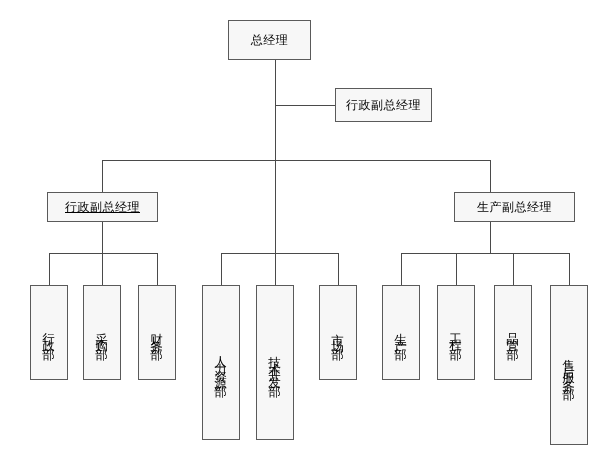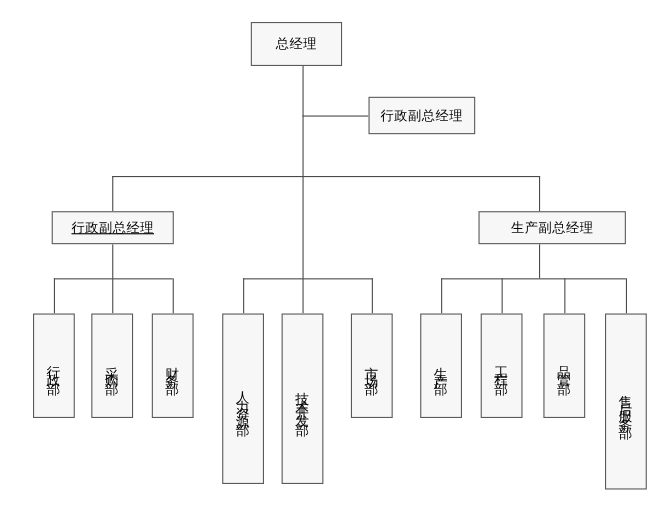--- a/index.html
+++ b/index.html
@@ -84,21 +84,21 @@
   </div>
 
   <div class="node h" style="left:335px; top:88px; width:97px; height:34px;">
     <span>行政副总经理</span>
   </div>
 
   <div class="node h" style="left:47px; top:192px; width:111px; height:30px;text-decoration:underline;">
     <span>行政副总经理</span>
   </div>
 
-  <div class="node h" style="left:435px; top:192px; width:134px; height:30px;">
+  <div class="node h" style="left:454px; top:192px; width:121px; height:30px;">
     <span>生产副总经理</span>
   </div>
 
   <div class="node v" style="left:30px; top:285px; width:38px; height:95px;">
     <span>行政部</span>
   </div>
 
   <div class="node v" style="left:83px; top:285px; width:38px; height:95px;">
     <span>采购部</span>
   </div>

